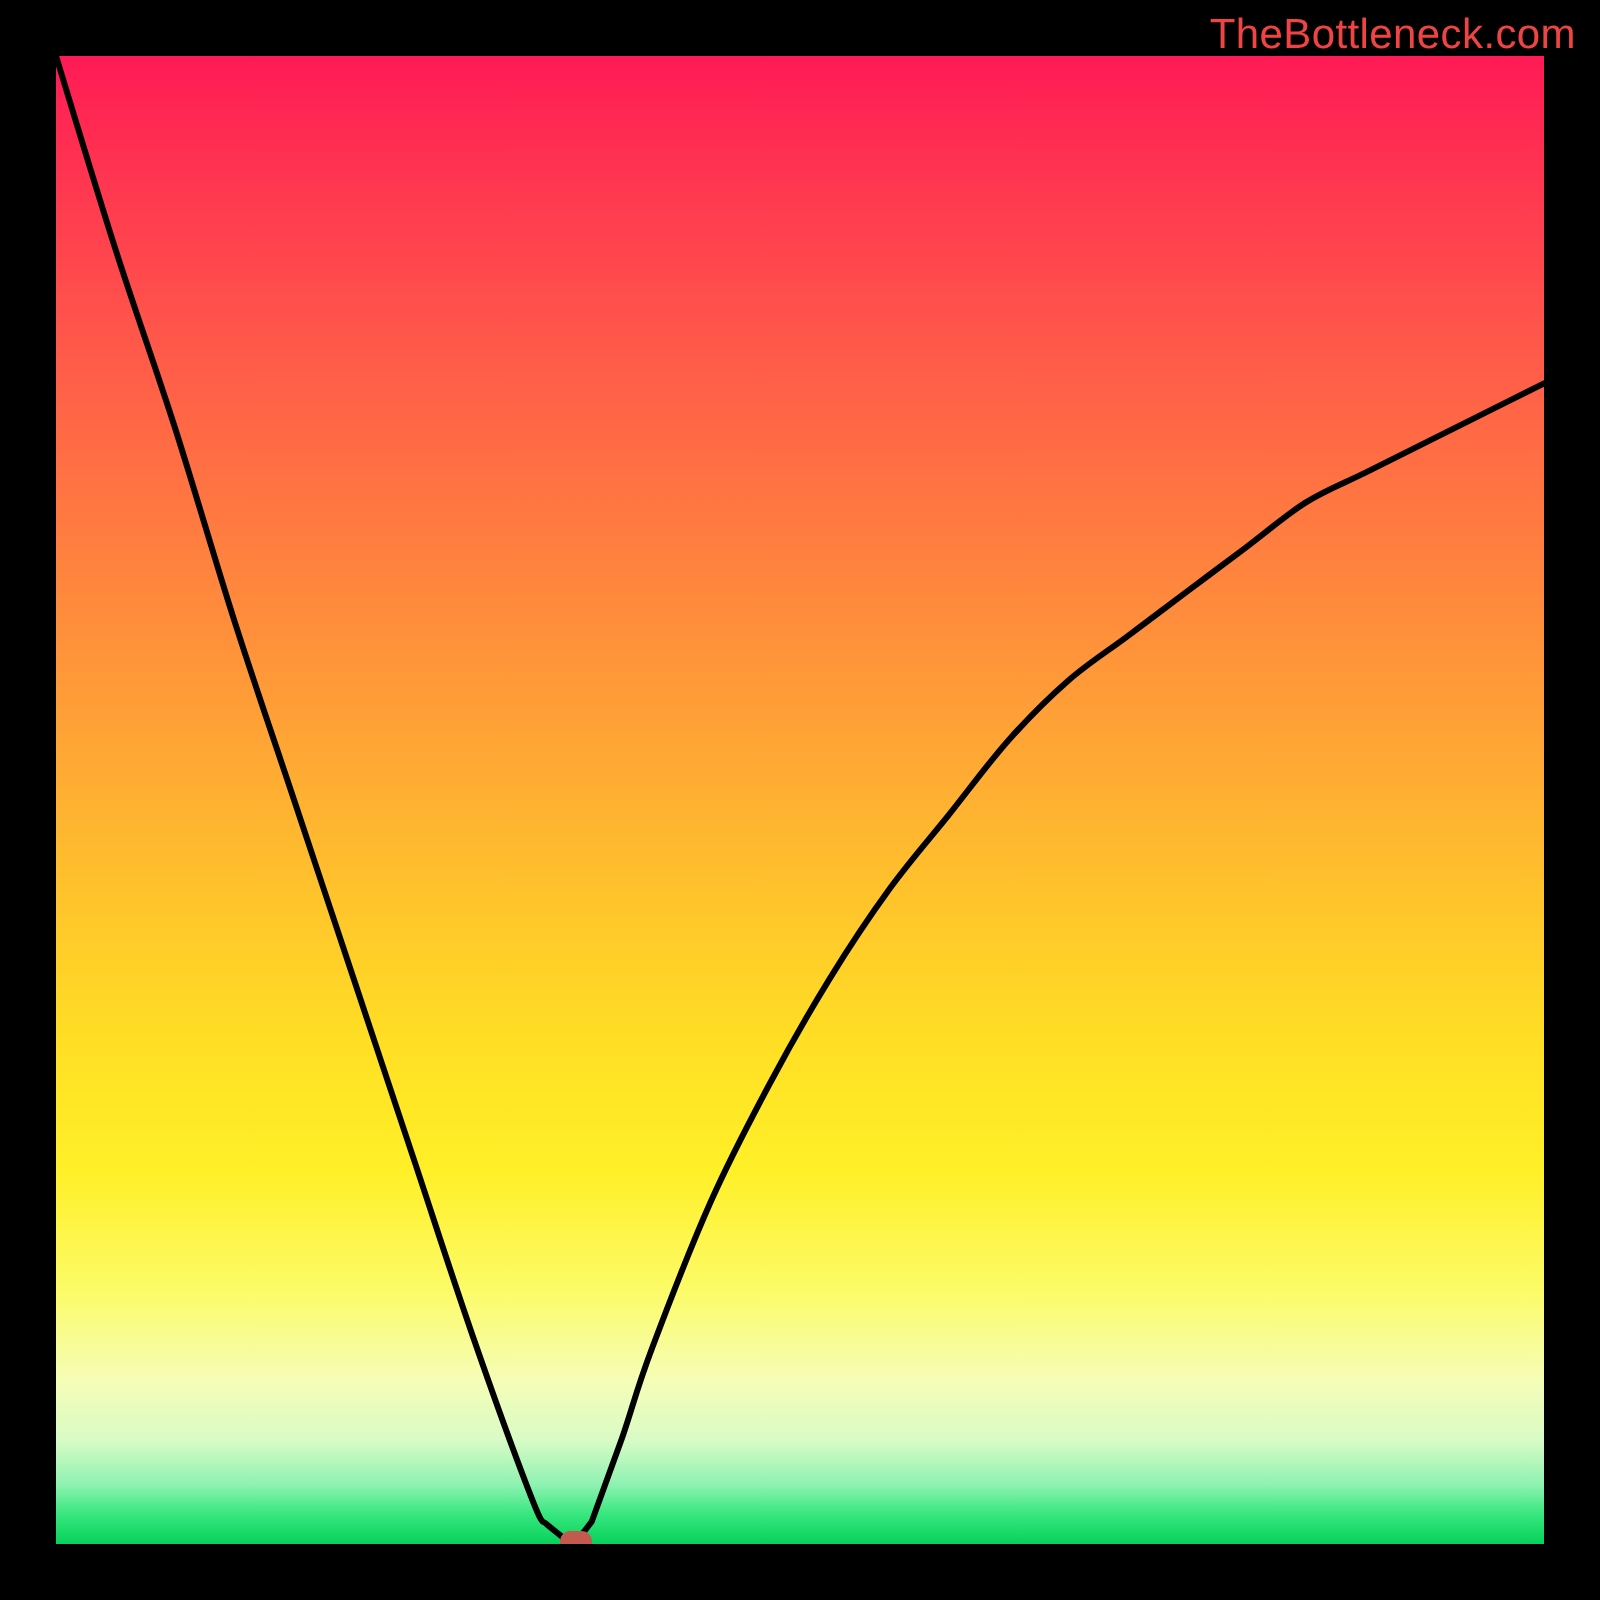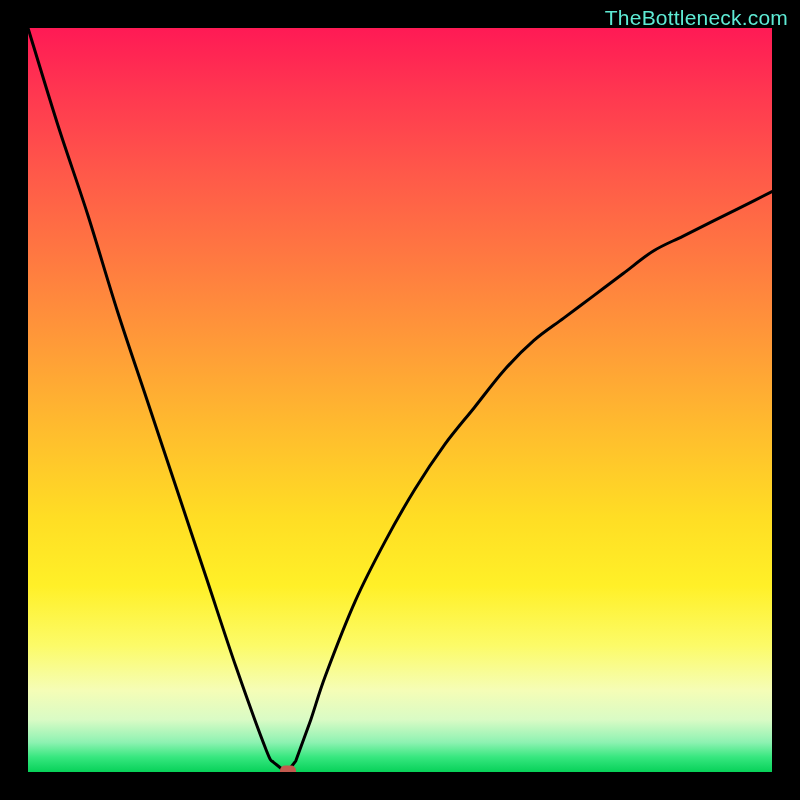--- a/index.html
+++ b/index.html
@@ -40,21 +40,21 @@
       #8ef2b2 96%,
       #37e77f 98%,
       #07d159 100%
     );
     overflow: hidden;
   }
   .watermark {
     position: absolute;
     top: 6px;
     right: 12px;
-    color: #5eead4;
+    color: #ef4444;
     font-size: 21px;
     letter-spacing: 0.2px;
     font-weight: 400;
     user-select: none;
   }
   svg.curve {
     position: absolute;
     left: 0;
     top: 0;
     width: 744px;

